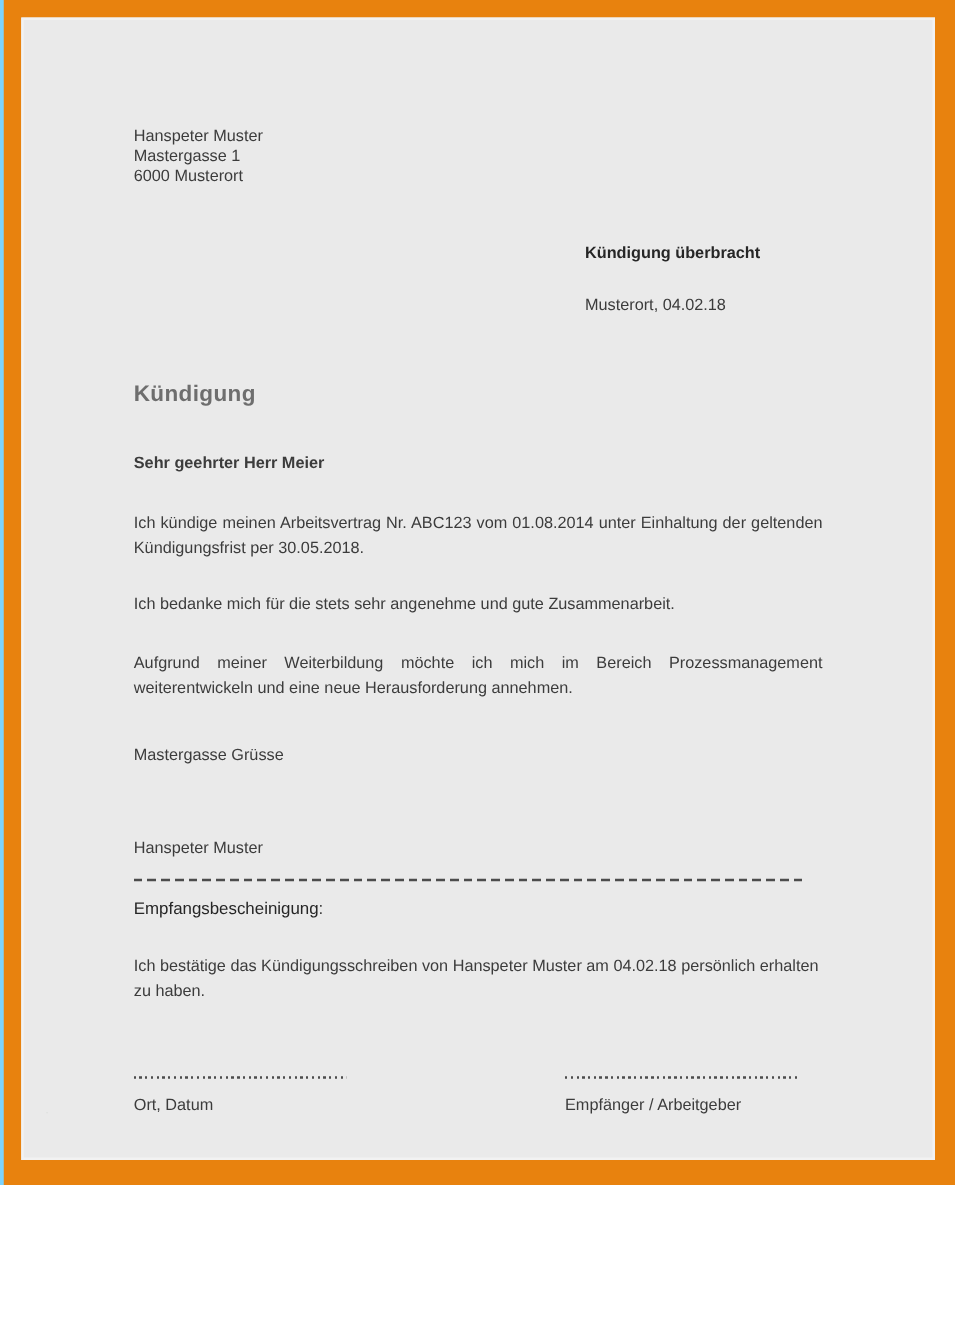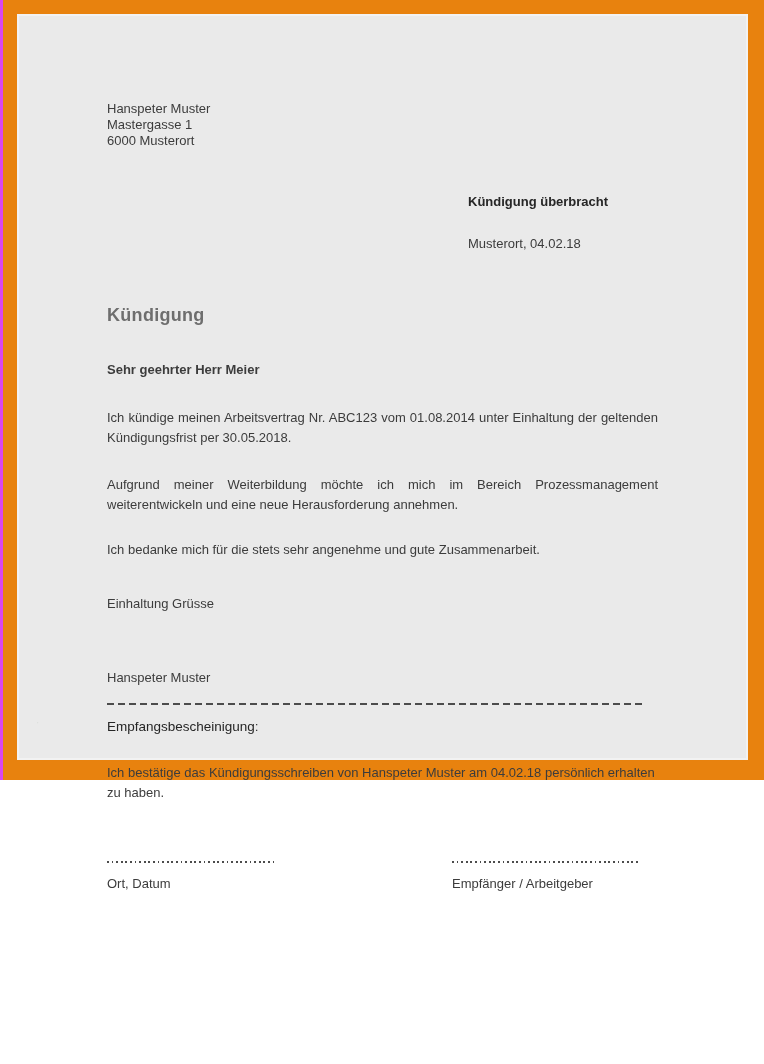--- a/index.html
+++ b/index.html
@@ -2,22 +2,22 @@
 <html><head>
 <meta charset="utf-8">
 <style>
   * { margin: 0; padding: 0; box-sizing: border-box; }
   html, body { width: 764px; height: 1064px; background: #ffffff; overflow: hidden; }
   body { font-family: "Liberation Sans", "DejaVu Sans", sans-serif; }
 
   .page {
     position: relative;
     width: 764px;
-    height: 780px;
-    background: #d946ef;
+    height: 948px;
+    background: #7dd3fc;
   }
   .frame {
     position: absolute;
     left: 3px; top: 0; right: 0; bottom: 0;
     background: #e8820e;
   }
   .paper {
     position: absolute;
     left: 14px; top: 14px; right: 16px; bottom: 20px;
     background: #eaeaea;
@@ -105,24 +105,24 @@
         <div class="delivery-block">
           <div class="delivery-note">Kündigung überbracht</div>
           <div class="dateline">Musterort, 04.02.18</div>
         </div>
 
         <div class="subject">Kündigung</div>
 
         <p class="salutation">Sehr geehrter Herr Meier</p>
 
         <p class="para p1 justify">Ich kündige meinen Arbeitsvertrag Nr. ABC123 vom 01.08.2014 unter Einhaltung der geltenden Kündigungsfrist per 30.05.2018.</p>
+        <p class="para p3">Ich bedanke mich für die stets sehr angenehme und gute Zusammenarbeit.</p>
         <p class="para p2 justify">Aufgrund meiner Weiterbildung möchte ich mich im Bereich Prozessmanagement weiterentwickeln und eine neue Herausforderung annehmen.</p>
-        <p class="para p3">Ich bedanke mich für die stets sehr angenehme und gute Zusammenarbeit.</p>
 
-        <p class="closing">Einhaltung Grüsse</p>
+        <p class="closing">Mastergasse Grüsse</p>
 
         <p class="sig-name">Hanspeter Muster</p>
 
         <div class="dashed-line"></div>
 
         <p class="receipt-heading"><span class="bold">Empfangsbescheinigung</span><span>:</span></p>
 
         <p class="receipt-text">Ich bestätige das Kündigungsschreiben von Hanspeter Muster am 04.02.18 persönlich erhalten zu haben.</p>
 
         <div class="sig-row">

